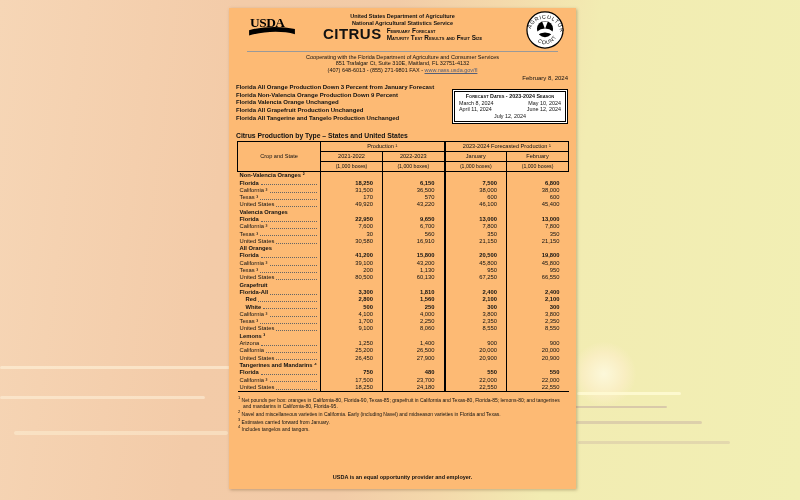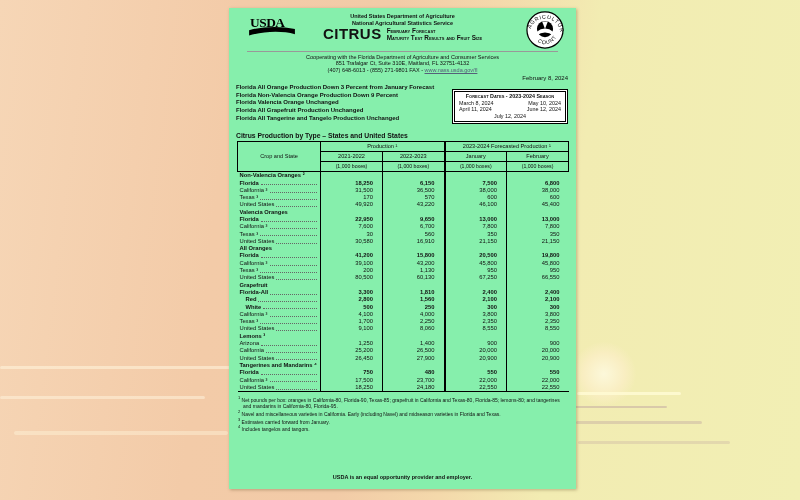--- a/index.html
+++ b/index.html
@@ -16,21 +16,21 @@
   .ripple { position:absolute; border-radius:2px; filter:blur(0.6px); }
   .r1 { left:0;   top:366px; width:232px; height:3px; background:rgba(255,245,222,.55); }
   .r2 { left:0;   top:396px; width:205px; height:3px; background:rgba(255,246,224,.5); }
   .r3 { left:14px;top:431px; width:214px; height:4px; background:rgba(255,243,218,.45); }
   .r4 { left:577px;top:392px; width:104px; height:3px; background:rgba(255,250,212,.85); }
   .r5 { left:575px;top:406px; width:92px;  height:2px; background:rgba(158,118,148,.30); }
   .r6 { left:576px;top:421px; width:126px; height:3px; background:rgba(158,118,148,.25); }
   .r7 { left:578px;top:441px; width:152px; height:3px; background:rgba(168,128,152,.20); }
 
   
-  .doc { position:absolute; left:229px; top:8px; width:347px; height:481px; background:#86efac;
+  .doc { position:absolute; left:229px; top:8px; width:347px; height:481px; background:#fdba74;
          box-shadow:1px 1px 3px rgba(90,60,30,.35); font-size:6px; }
 
   .masthead { position:relative; height:39px; margin-top:3px; }
   .usda-logo { position:absolute; left:20px; top:5px; }
   .center-head { text-align:center; margin:0 58px; padding-top:2px; }
   .dept-line { font-size:5.5px; font-weight:bold; line-height:6.5px; }
   .citrus-row { display:flex; justify-content:center; align-items:flex-end; gap:5px; margin-top:1px; }
   .citrus-title { font-size:15px; font-weight:bold; letter-spacing:.5px; line-height:14px; }
   .citrus-sub { text-align:left; font-weight:bold; font-variant:small-caps; font-size:6.4px; line-height:7px; }
   .seal { position:absolute; right:12px; top:0; }

